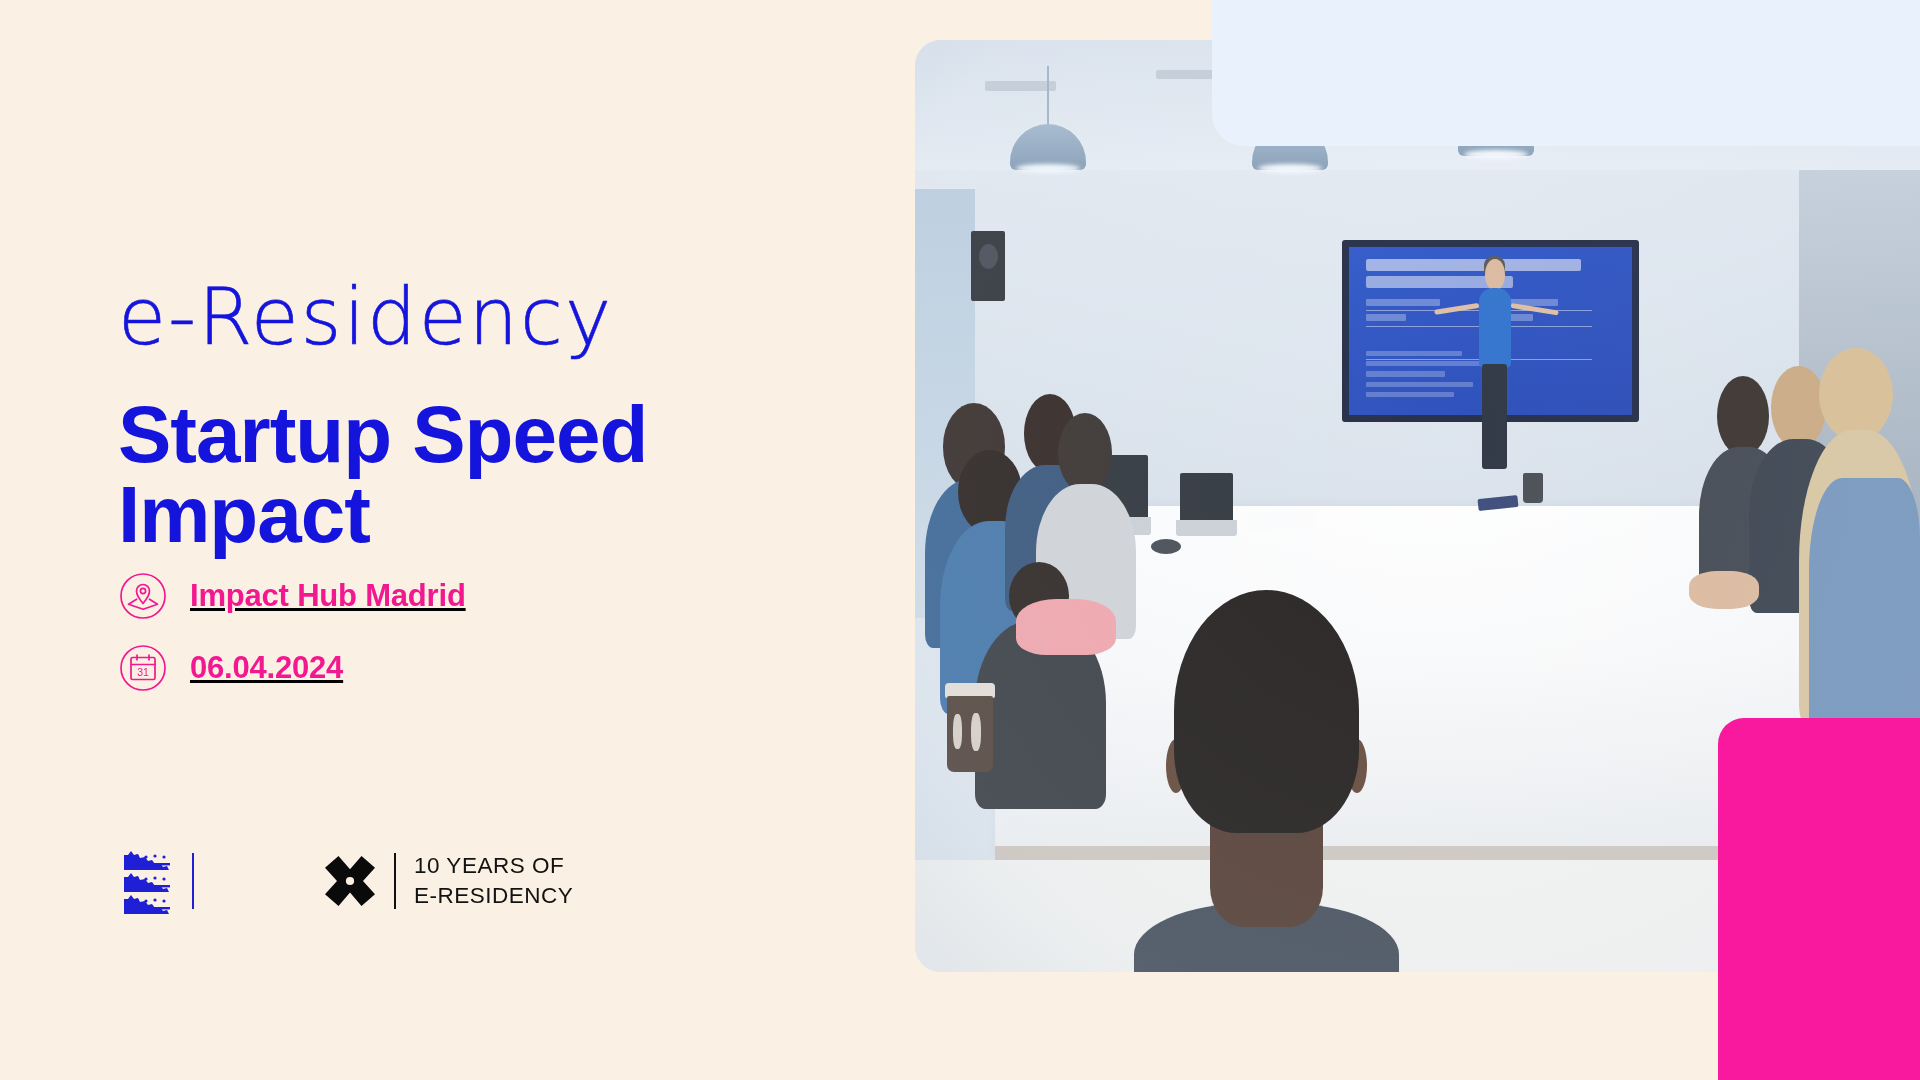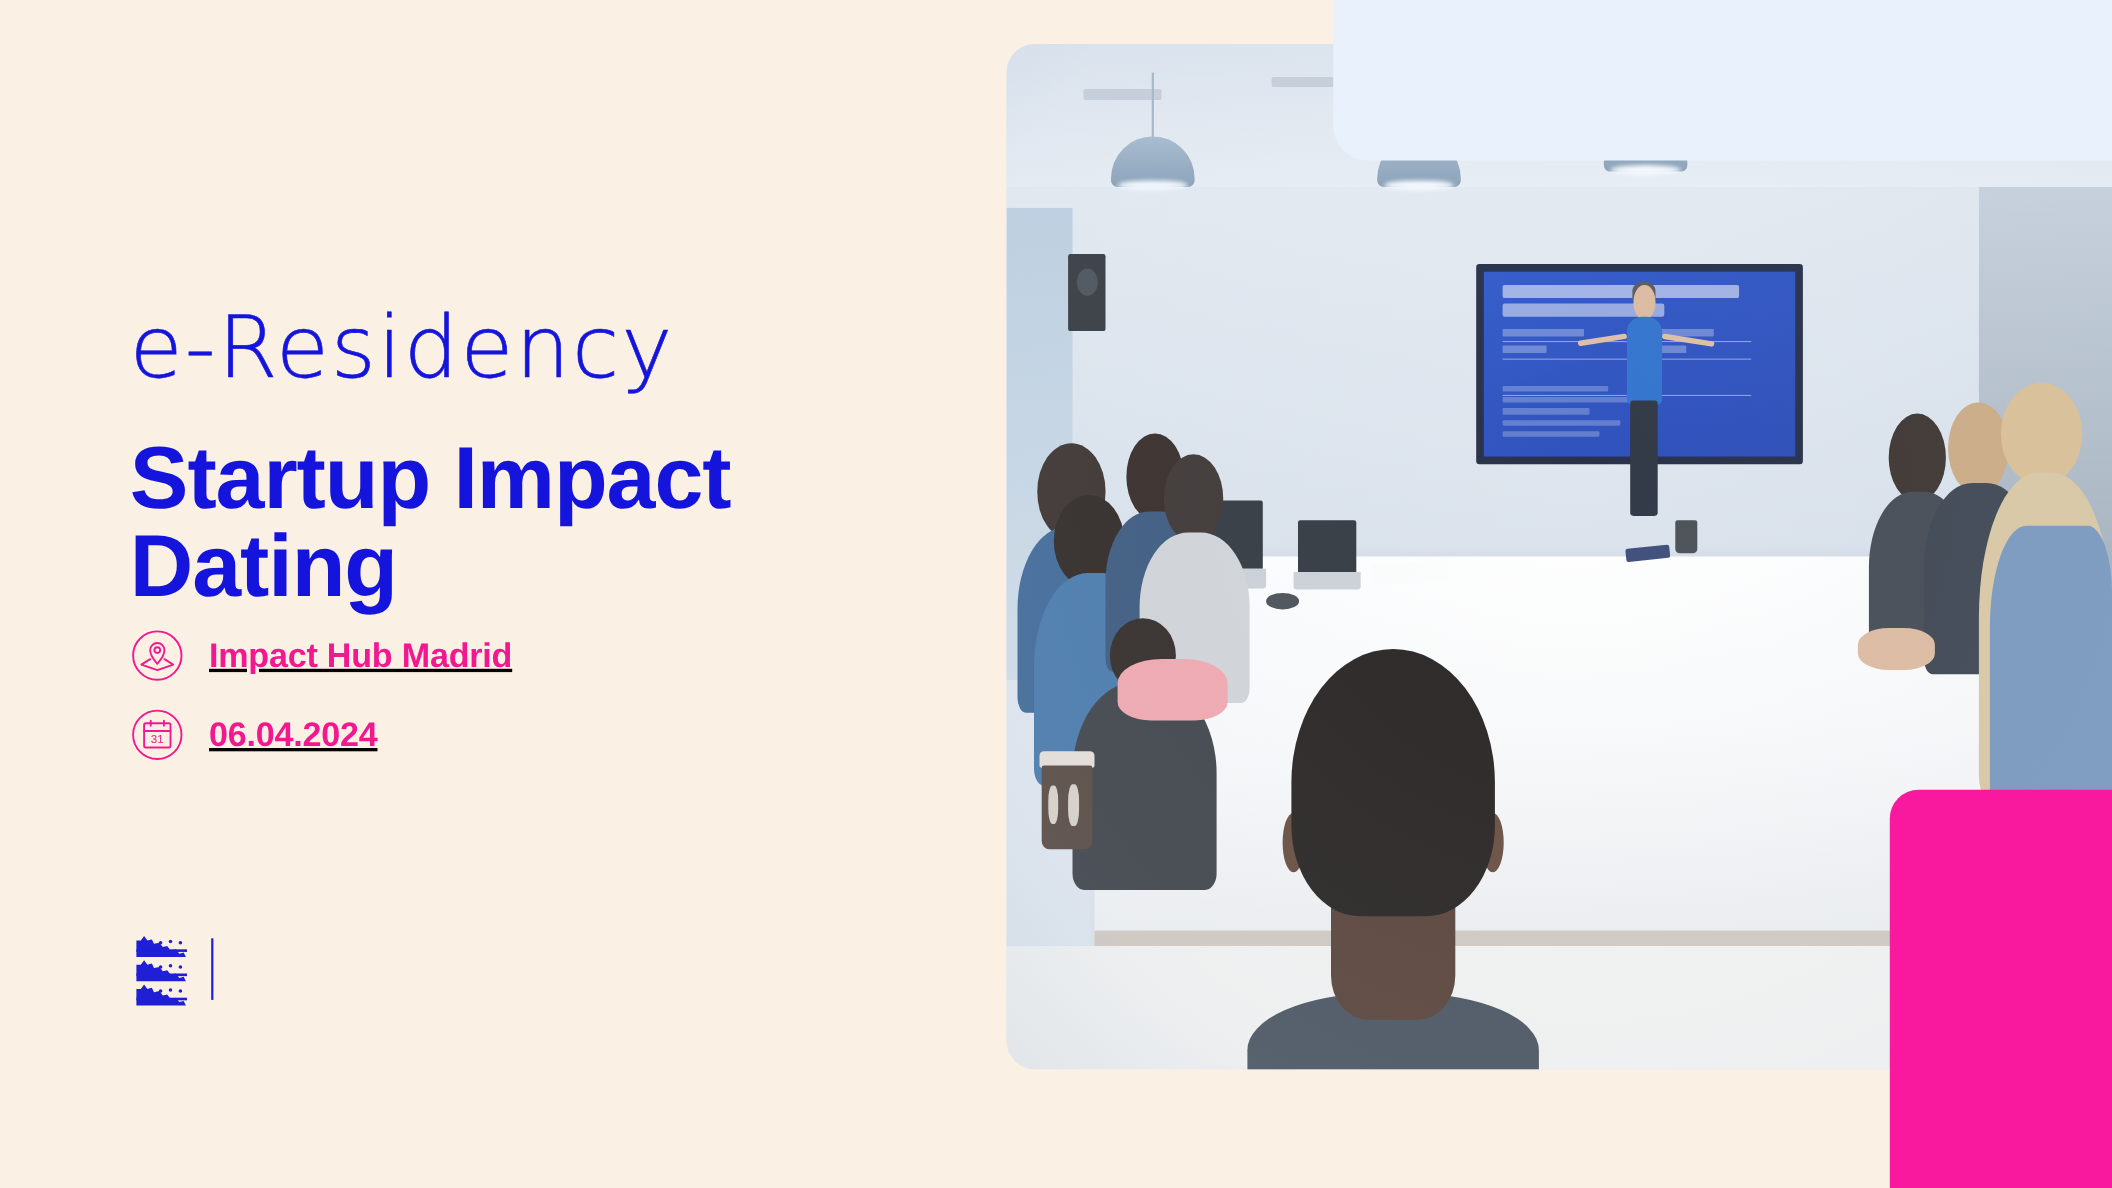--- a/index.html
+++ b/index.html
@@ -347,21 +347,21 @@
     border-radius:26px 0 0 0;
   }
 </style>
 </head>
 <body>
 
 <div class="left-col">
 
   <div class="title-script">e-Residency</div>
 
-  <div class="title-main">Startup Impact Dating</div>
+  <div class="title-main">Startup Speed Impact</div>
 
   <div class="details">
 
     <div class="detail-row">
       <span class="detail-icon">
         <svg viewBox="0 0 50 50" fill="none" stroke="#F2188F" stroke-width="1.7" stroke-linecap="round" stroke-linejoin="round">
           <circle cx="25" cy="25" r="22"></circle>
           <path d="M25 13.5c-3.6 0-6.5 2.9-6.5 6.6 0 4.9 6.5 12.4 6.5 12.4s6.5-7.5 6.5-12.4c0-3.7-2.9-6.6-6.5-6.6z"></path>
           <circle cx="25" cy="20" r="2.6"></circle>
           <path d="M18.6 28.2 10.5 33.2l14.6 5 14.4-5-8-5"></path>
@@ -418,20 +418,33 @@
               <circle cx="28" cy="10" r="1.6"></circle>
                 <circle cx="37" cy="9" r="1.6"></circle>
               <circle cx="46" cy="10" r="1.6"></circle>
             </g>
           </g>
         </svg>
       </span>
       <span class="rule"></span>
     </div>
 
+    <div class="lockup">
+      <span class="x-mark">
+        <svg viewBox="0 0 56 56">
+          <path d="M16.5 3 28 16.3 39.5 3 53 14.8 41 27.9 53 41.2 39.5 53 28 39.6 16.5 53 3 41.2 15 27.9 3 14.8z" fill="#0A0A0A"></path>
+          <circle cx="28" cy="28" r="4.1" fill="#FAF0E4"></circle>
+        </svg>
+      </span>
+      <span class="rule rule-dark"></span>
+      <span class="lockup-text lockup-text-dark">
+        <span>10 YEARS OF</span><br>
+        <span>E-RESIDENCY</span>
+      </span>
+    </div>
   </div>
 </div>
 
 <div class="photo" aria-label="Audience seated around a large white table in a meeting room watching a presenter in front of a wall-mounted screen">
   <div class="photo-inner">
     <div class="wall"></div>
     <div class="ceiling"></div>
     <div class="side-panel-l"></div>
     <div class="side-panel-r"></div>
 

